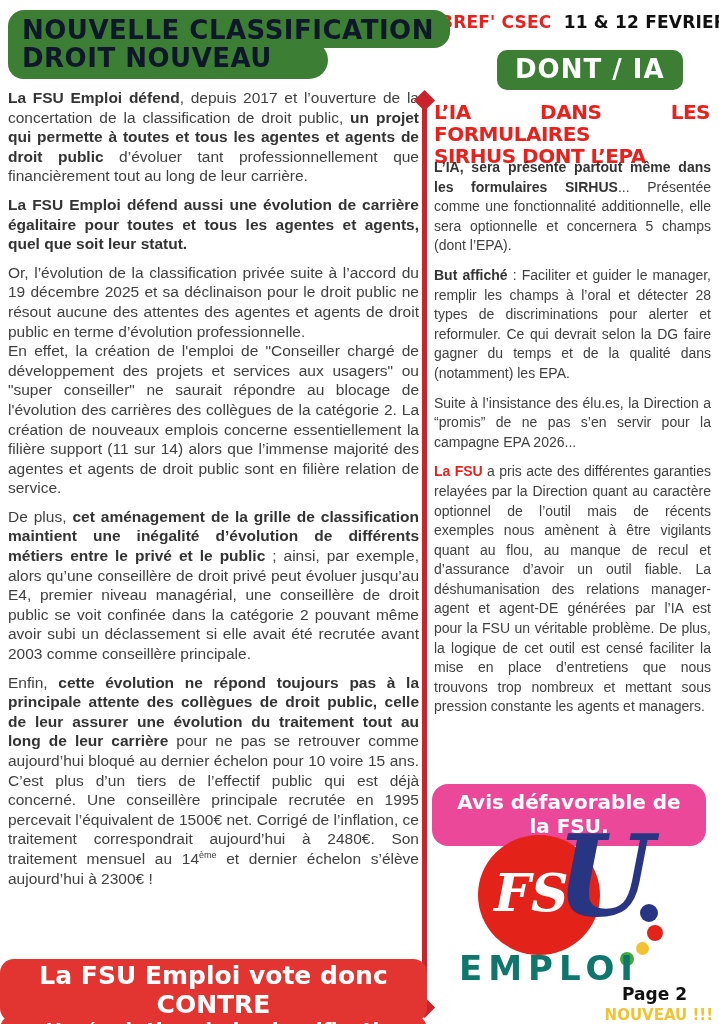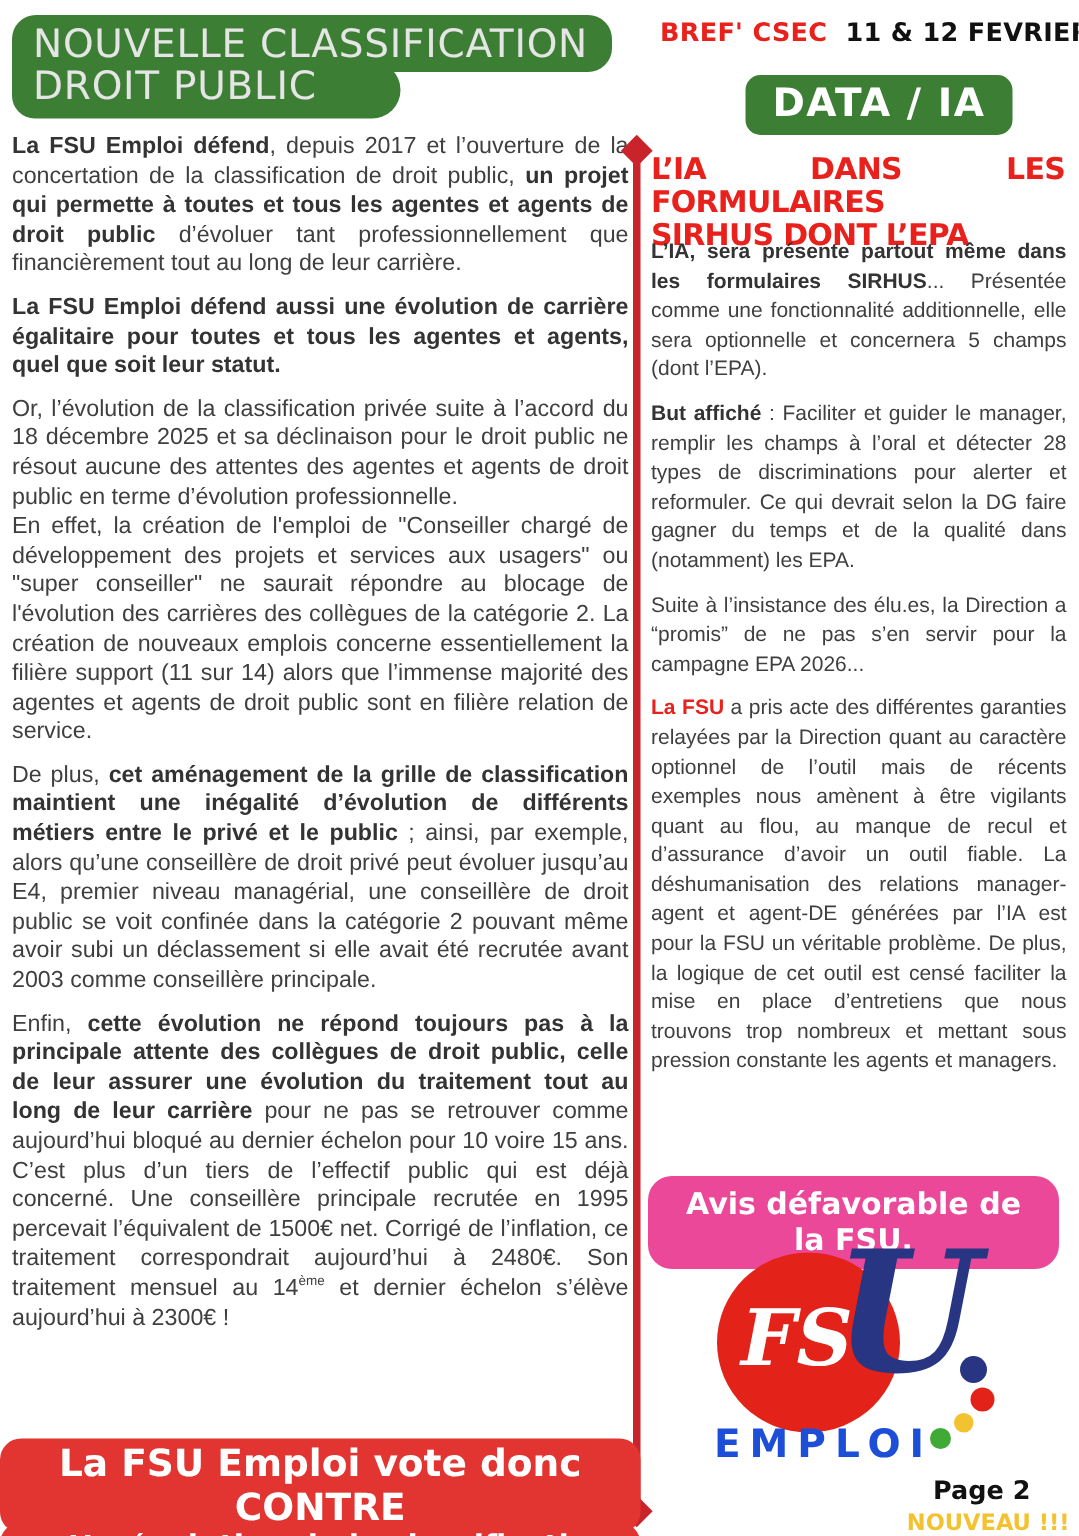--- a/index.html
+++ b/index.html
@@ -9,21 +9,21 @@
 
   
   .masthead{position:absolute;top:12px;left:440px;width:272px;text-align:right;
             font-family:"DejaVu Sans", sans-serif;font-weight:bold;font-size:17px;
             letter-spacing:.2px;white-space:nowrap;}
   .masthead .brand{color:#e8211d;}
   .masthead .date{color:#111111;margin-left:6px;}
 
   
   .title-block{position:absolute;top:10px;left:8px;
-               font-family:"DejaVu Sans", sans-serif;font-weight:normal;color:#e5e5e5;}
+               font-family:"DejaVu Sans", sans-serif;font-weight:bold;color:#0f172a;}
   .title-line1{display:inline-block;background:#3d7e35;border-radius:16px 16px 16px 4px;
                padding:5px 16px 3px 14px;font-size:26px;letter-spacing:.5px;}
   .title-line2{display:inline-block;background:#3d7e35;border-radius:4px 20px 20px 16px;
                padding:2px 56px 6px 14px;margin-top:-7px;font-size:26px;letter-spacing:.5px;}
 
   
   .left-body{position:absolute;top:88px;left:8px;width:411px;
              font-size:15.5px;line-height:19.6px;text-align:justify;}
   .left-body p{margin:0 0 9px 0;}
   .left-body p.nogap{margin-bottom:0;}
@@ -69,64 +69,64 @@
                background:#e32219;}
   .logo-fs{position:absolute;left:60px;top:30px;color:#ffffff;
            font-family:"DejaVu Serif", serif;font-style:italic;font-weight:bold;font-size:52px;}
   .logo-u{position:absolute;left:122px;top:-22px;color:#283583;
           font-family:"DejaVu Serif", serif;font-style:italic;font-weight:bold;font-size:112px;}
   .dot{position:absolute;border-radius:50%;}
   .dot.d1{width:18px;height:18px;background:#283583;left:206px;top:72px;}
   .dot.d2{width:16px;height:16px;background:#e32219;left:213px;top:93px;}
   .dot.d3{width:13px;height:13px;background:#f2c230;left:202px;top:110px;}
   .dot.d4{width:14px;height:14px;background:#3faa35;left:186px;top:120px;}
-  .logo-emploi{position:absolute;left:0;top:116px;width:230px;text-align:center;color:#1d4ed8;
-               font-family:"DejaVu Sans", sans-serif;font-weight:bold;font-size:26px;letter-spacing:6px;}
+  .logo-emploi{position:absolute;left:0;top:116px;width:230px;text-align:center;color:#0f766e;
+               font-family:"DejaVu Sans", sans-serif;font-weight:bold;font-size:34px;letter-spacing:6px;}
 
   
   .page-number{position:absolute;top:984px;right:32px;color:#111111;
                font-family:"DejaVu Sans", sans-serif;font-weight:bold;font-size:17px;}
   .new-flag{position:absolute;top:1006px;right:6px;color:#f2c230;
             font-family:"DejaVu Sans", sans-serif;font-weight:bold;font-size:15px;}
 </style>
 </head>
 <body>
 
 <div class="page">
 
   <div class="masthead">
     <span class="brand">BREF' CSEC</span>
     <span class="date">11 &amp; 12 FEVRIER 2026</span>
   </div>
 
   <div class="title-block">
     <div class="title-line1">NOUVELLE CLASSIFICATION</div><br>
-    <div class="title-line2">DROIT PUBLIC</div>
+    <div class="title-line2">DROIT NOUVEAU</div>
   </div>
 
   <div class="left-body">
     <p class="j"><b>La FSU Emploi défend</b><span>, depuis 2017 et l’ouverture de la concertation de la classification de droit public, </span><b>un projet qui permette à toutes et tous les agentes et agents de droit public</b><span> d’évoluer tant professionnellement que financièrement tout au long de leur carrière.</span></p>
     <p class="j bold-p">La FSU Emploi défend aussi une évolution de carrière égalitaire pour toutes et tous les agentes et agents, quel que soit leur statut.</p>
-    <p class="j nogap">Or, l’évolution de la classification privée suite à l’accord du 18 décembre 2025 et sa déclinaison pour le droit public ne résout aucune des attentes des agentes et agents de droit public en terme d’évolution professionnelle.</p>
+    <p class="j nogap">Or, l’évolution de la classification privée suite à l’accord du 19 décembre 2025 et sa déclinaison pour le droit public ne résout aucune des attentes des agentes et agents de droit public en terme d’évolution professionnelle.</p>
     <p class="j">En effet, la création de l'emploi de "Conseiller chargé de développement des projets et services aux usagers" ou "super conseiller" ne saurait répondre au blocage de l'évolution des carrières des collègues de la catégorie 2. La création de nouveaux emplois concerne essentiellement la filière support (11 sur 14) alors que l’immense majorité des agentes et agents de droit public sont en filière relation de service.</p>
     <p class="j"><span>De plus, </span><b>cet aménagement de la grille de classification maintient une inégalité d’évolution de différents métiers entre le privé et le public</b><span> ; ainsi, par exemple, alors qu’une conseillère de droit privé peut évoluer jusqu’au E4, premier niveau managérial, une conseillère de droit public se voit confinée dans la catégorie 2 pouvant même avoir subi un déclassement si elle avait été recrutée avant 2003 comme conseillère principale.</span></p>
     <p class="j"><span>Enfin, </span><b>cette évolution ne répond toujours pas à la principale attente des collègues de droit public, celle de leur assurer une évolution du traitement tout au long de leur carrière</b><span> pour ne pas se retrouver comme aujourd’hui bloqué au dernier échelon pour 10 voire 15 ans. C’est plus d’un tiers de l’effectif public qui est déjà concerné. Une conseillère principale recrutée en 1995 percevait l’équivalent de 1500€ net. Corrigé de l’inflation, ce traitement correspondrait aujourd’hui à 2480€. Son traitement mensuel au 14</span><sup>ème</sup><span> et dernier échelon s’élève aujourd’hui à 2300€ !</span></p>
   </div>
 
   <div class="vote-banner">
     <div class="vb-line1">La FSU Emploi vote donc CONTRE</div><br>
     <div class="vb-line2">cette évolution de la classification publique.</div>
   </div>
 
   <div class="divider">
     <div class="diamond top"></div>
     <div class="diamond bottom"></div>
   </div>
 
-  <div class="badge">DATA / IA</div>
+  <div class="badge">DONT / IA</div>
 
   <div class="headline">
     <div class="hl1">L’IA DANS LES FORMULAIRES</div>
     <div class="hl2">SIRHUS DONT L’EPA</div>
   </div>
 
   <div class="right-body">
     <p><b>L’IA, sera présente partout même dans les formulaires SIRHUS</b><span>... Présentée comme une fonctionnalité additionnelle, elle sera optionnelle et concernera 5 champs (dont l’EPA).</span></p>
     <p><b>But affiché</b><span> : Faciliter et guider le manager, remplir les champs à l’oral et détecter 28 types de discriminations pour alerter et reformuler. Ce qui devrait selon la DG faire gagner du temps et de la qualité dans (notamment) les EPA.</span></p>
     <p>Suite à l’insistance des élu.es, la Direction a “promis” de ne pas s’en servir pour la campagne EPA 2026...</p>

